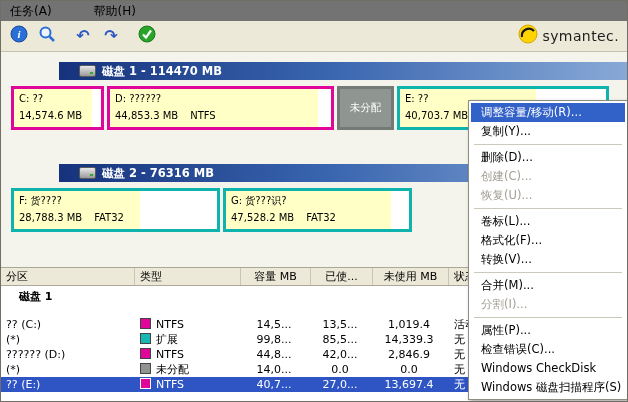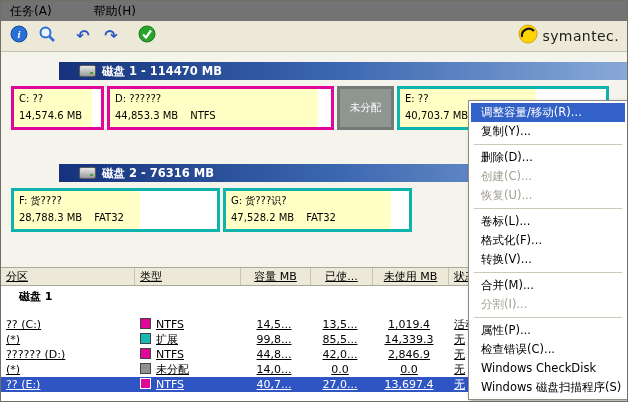--- a/index.html
+++ b/index.html
@@ -38,21 +38,21 @@
   .part.unalloc{background:#8f9590;border-color:#747a75;display:flex;align-items:center;justify-content:center;}
   .ulabel{color:#fff;font-size:10.5px;}
 
   
   .disk-icon{display:inline-block;width:15px;height:10px;border:1px solid #5a5a5a;
     background:linear-gradient(#e8e8e8,#9a9a9a);border-radius:2px;position:relative;}
   .disk-icon:after{content:"";position:absolute;right:2px;bottom:2px;width:3px;height:2px;background:#2fae2f;}
 
   
   .tablearea{position:absolute;top:266px;left:0;right:0;bottom:0;background:#fff;border-top:1px solid #aca899;font-size:11px;}
-  .grid{display:grid;grid-template-columns:134px 106px 70px 62px 76px auto;text-decoration:underline;}
+  .grid{display:grid;grid-template-columns:134px 106px 70px 62px 76px auto;}
   .thead{background:#ece9d8;border-bottom:1px solid #aca899;height:17px;line-height:17px;}
   .thead .cell{border-right:1px solid #c9c5b4;padding:0 5px;white-space:nowrap;overflow:hidden;}
   .cell{padding:0 5px;white-space:nowrap;overflow:hidden;}
   .num{text-align:center;padding-right:9px;}
   .grouprow{height:15px;line-height:15px;font-weight:bold;padding-left:5px;margin-top:3px;margin-left:13px;}
   .rowspacer{height:13px;}
   .trow{height:15px;line-height:15px;cursor:default;}
   .trow[data-state="selected"]{background:#2f55c5;color:#fff;}
   .swatch{display:inline-block;width:9px;height:9px;border:1px solid #444;margin-right:5px;vertical-align:-1px;}
   .trow[data-state="selected"] .swatch{border-color:#fff;}

